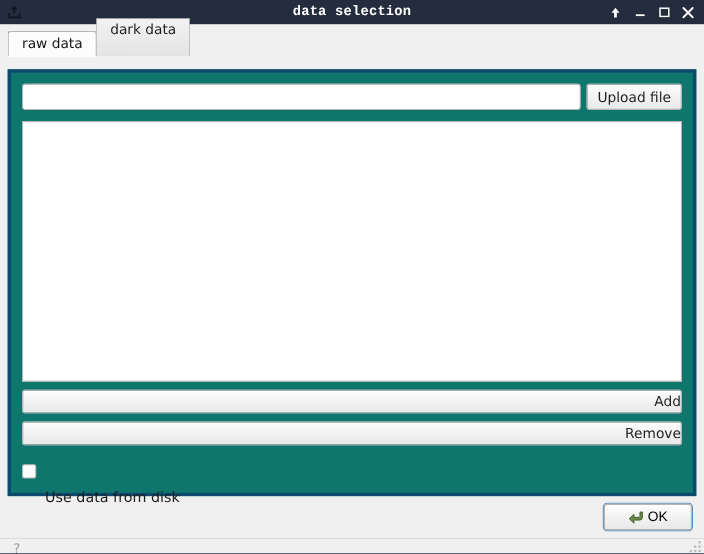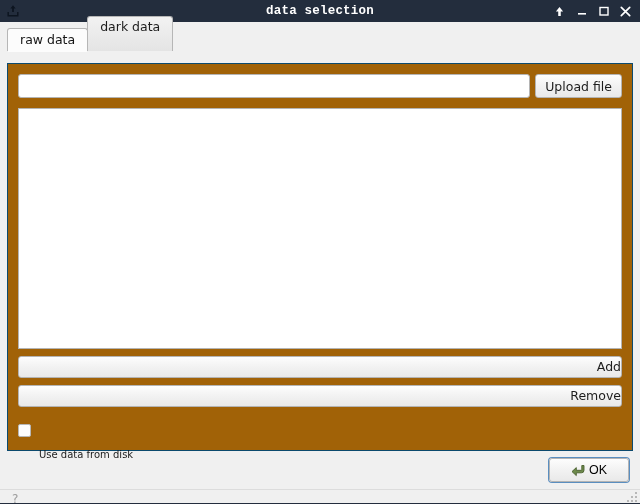--- a/index.html
+++ b/index.html
@@ -116,22 +116,22 @@
     content: "";
     position: absolute;
     left: 0; right: 0; bottom: -1px;
     height: 2px;
     background: #fcfcfc;
   }
 
   
   .tabpanel {
     margin: 0 7px 0 7px;
-    border: 1px solid #0c4a6e;
-    background: #a16207;
+    border: 3px solid #0c4a6e;
+    background: #0f766e;
     flex: 0 0 auto;
     height: 388px;
     box-sizing: border-box;
     padding: 10px 10px 0 10px;
     position: relative;
     z-index: 1;
     display: flex;
     flex-direction: column;
   }
 
@@ -212,21 +212,21 @@
     height: 13px;
     border: 1px solid #b7b7b7;
     background: #fdfdfd;
     border-radius: 2px;
     box-sizing: border-box;
     margin-right: 8px;
     flex: 0 0 auto;
     cursor: default;
   }
   .check-label {
-    font-size: 10px;
+    font-size: 13px;
     color: #1d1d1d;
     cursor: default;
     margin-top: 48px;
   }
 
   
   .actionbar {
     height: 38px;
     min-height: 38px;
     display: flex;

